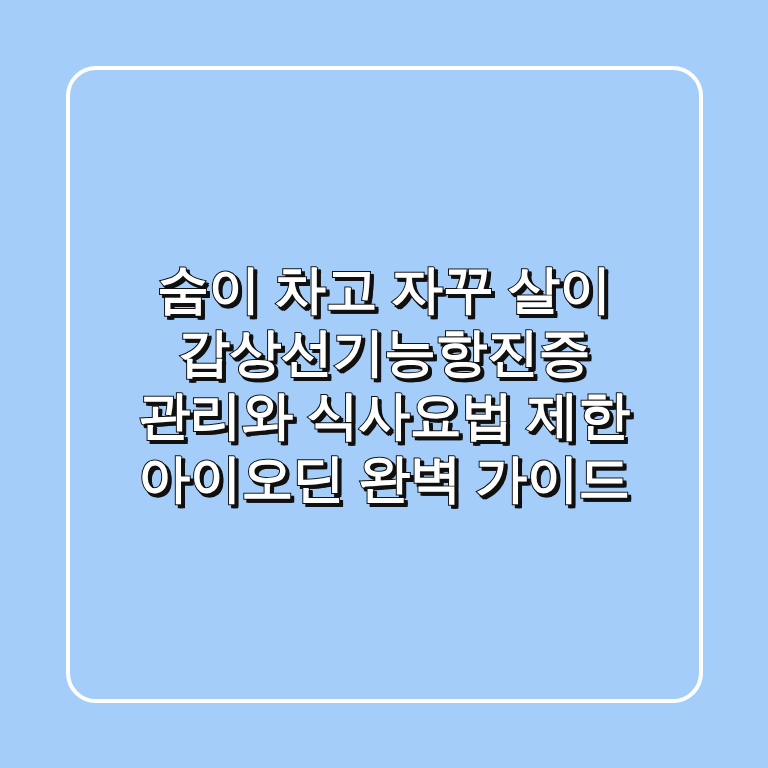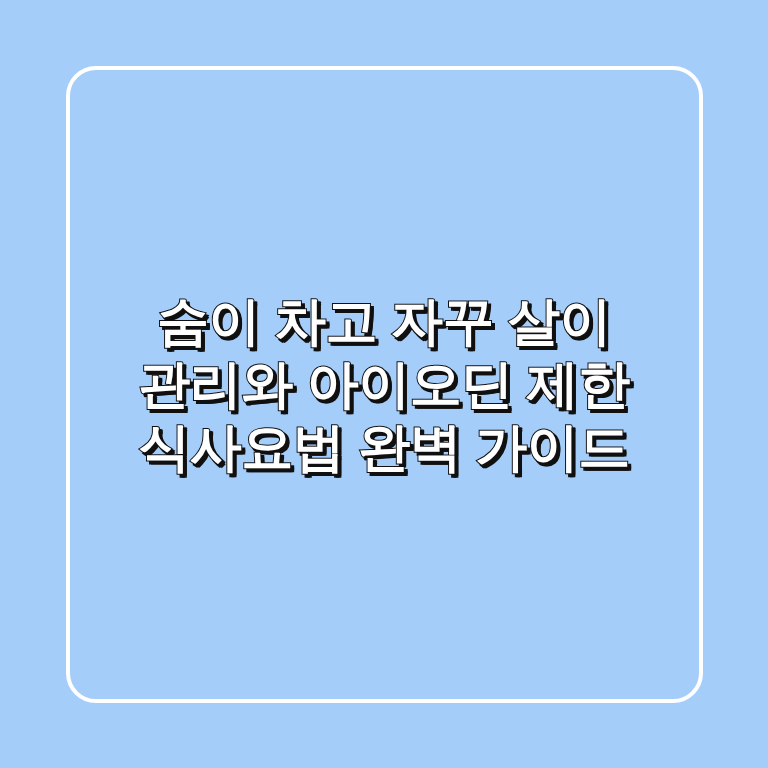--- a/index.html
+++ b/index.html
@@ -74,17 +74,18 @@
 </style>
 </head>
 <body>
 
 <div class="canvas">
 
   <div class="frame"></div>
 
   <div class="title-block">
     <span class="title-line">숨이 차고 자꾸 살이</span>
-    <span class="title-line">관리와 아이오딘 제한</span>
-    <span class="title-line">식사요법 완벽 가이드</span>
+    <span class="title-line">갑상선기능항진증</span>
+    <span class="title-line">관리와 식사요법 제한</span>
+    <span class="title-line">아이오딘 완벽 가이드</span>
   </div>
 
 </div>
 
 </body></html>

